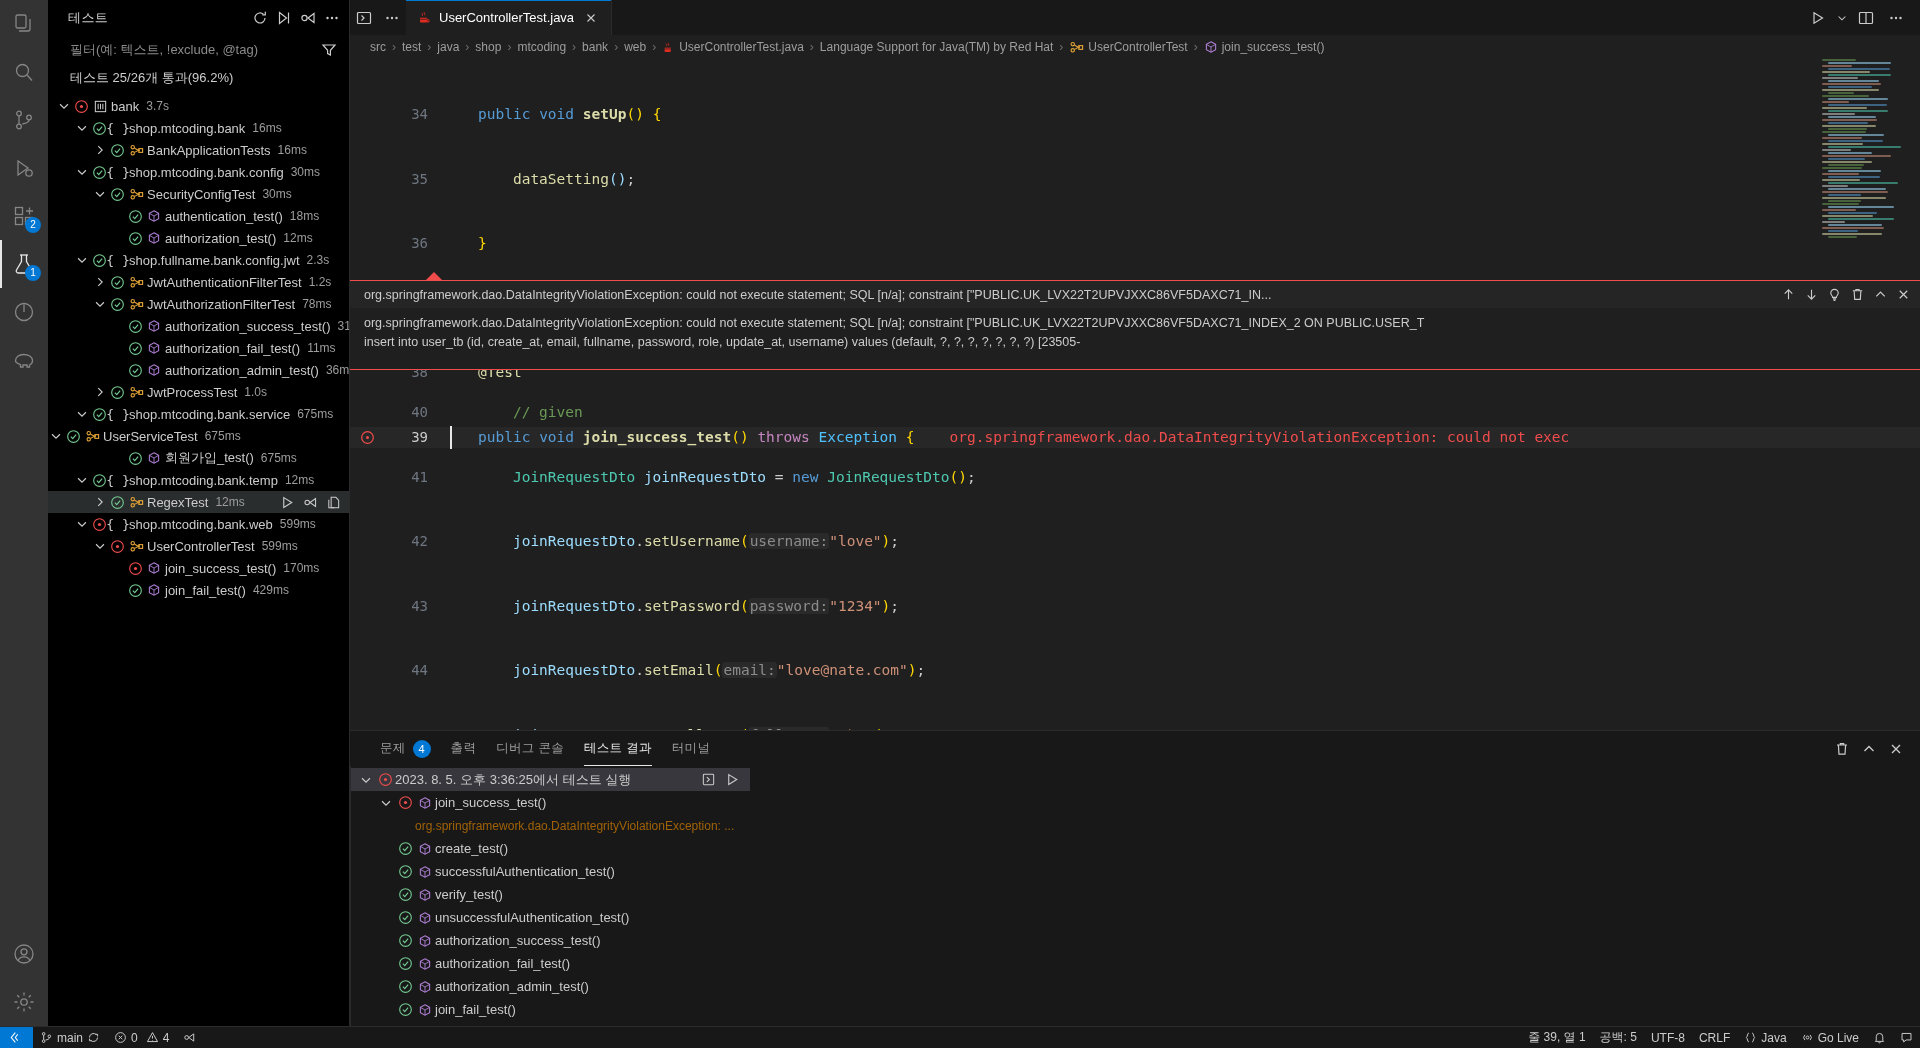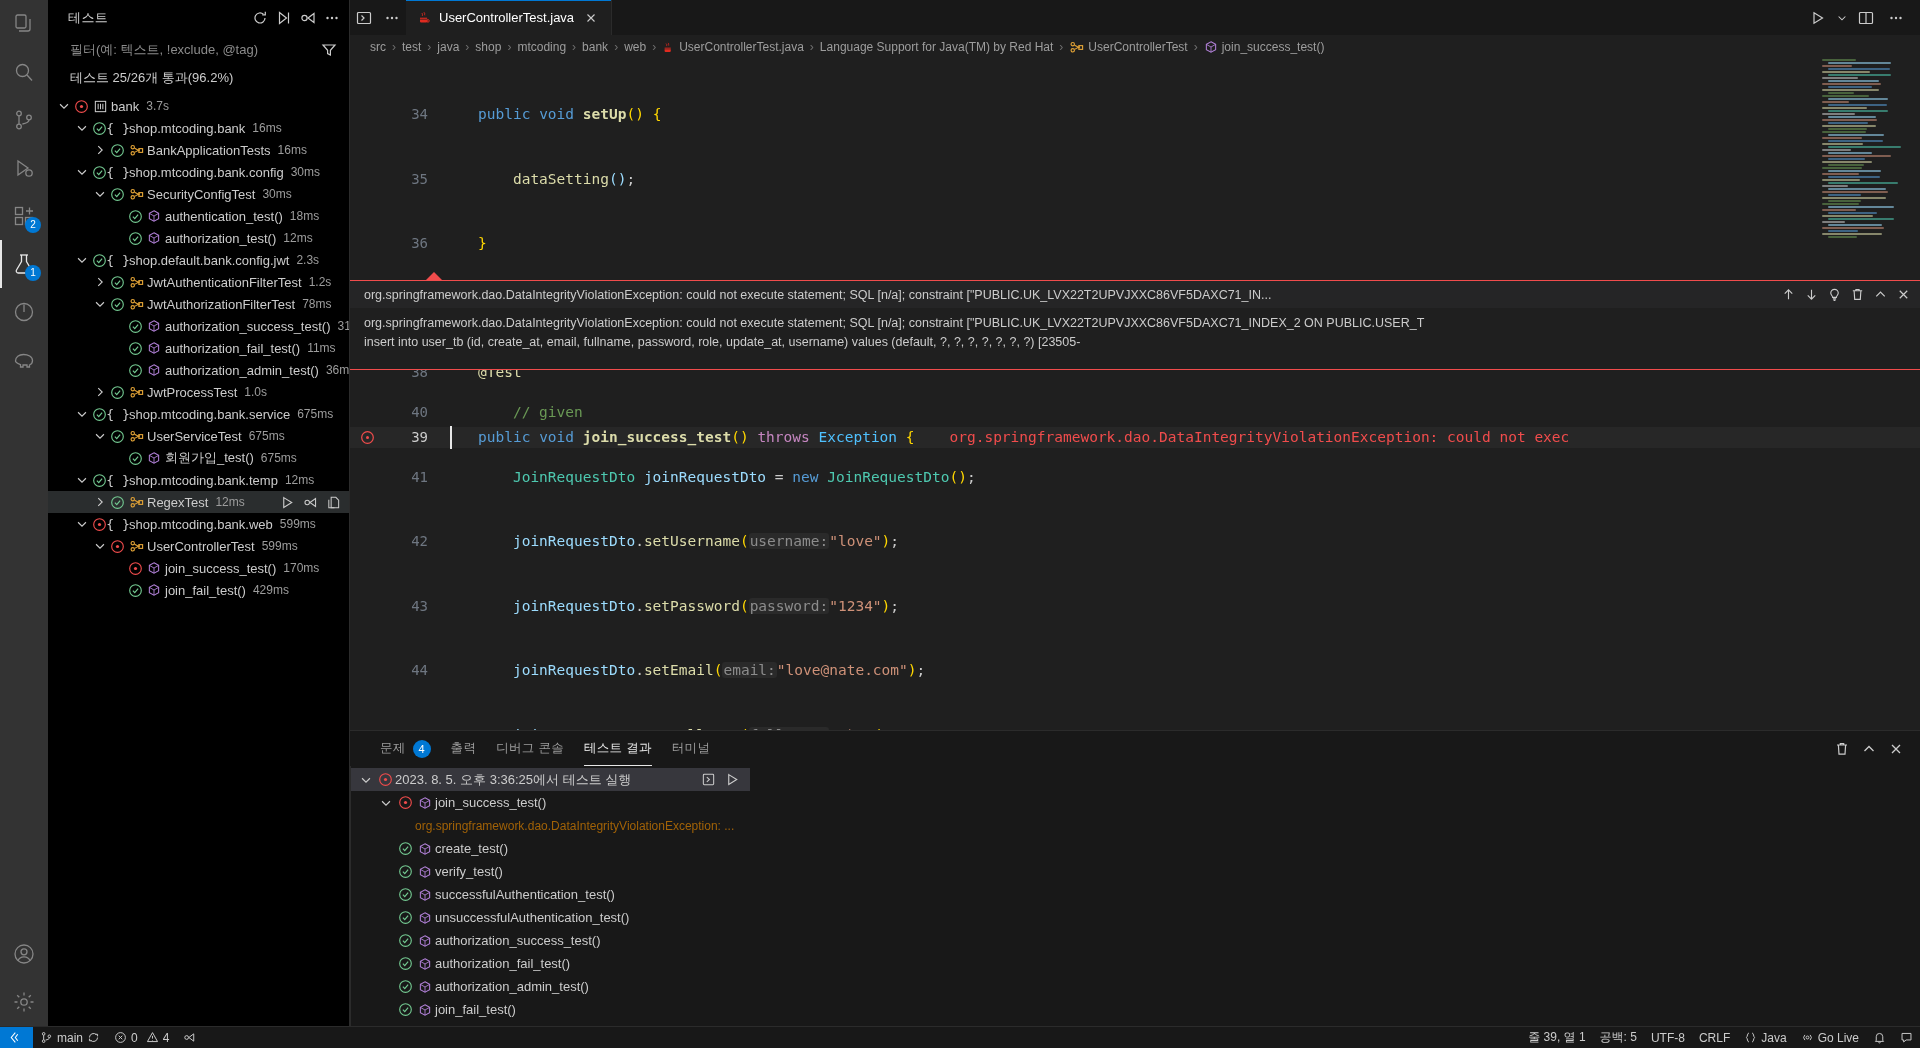--- a/index.html
+++ b/index.html
@@ -519,21 +519,21 @@
               <span>
                 <svg width="15" height="15" viewBox="0 0 16 16">
                   <circle cx="8" cy="8" r="6.2" fill="none" stroke="#73c991" stroke-width="1.2"></circle>
                   <path d="M5.2 8.2l2 2 3.6-4.2" fill="none" stroke="#73c991" stroke-width="1.3"></path>
                 </svg>
               </span>
             </span>
             <span class="ticon">
               <span style="color: rgb(204, 204, 204); font-size: 13px; font-family: &quot;DejaVu Sans Mono&quot;, monospace;">{ }</span>
             </span>
-            <span class="tlabel">shop.default.bank.config.jwt</span>
+            <span class="tlabel">shop.fullname.bank.config.jwt</span>
             <span class="tdur">2.3s</span>
           </div>
           <div class="trow" style="padding-left: 44px;">
             <span class="twist">
               <span>
                 <svg width="14" height="14" viewBox="0 0 16 16">
                   <path d="M6 3.5L10.5 8 6 12.5" fill="none" stroke="currentColor" stroke-width="1.3"></path>
                 </svg>
               </span>
             </span>
@@ -700,21 +700,21 @@
                   <path d="M5.2 8.2l2 2 3.6-4.2" fill="none" stroke="#73c991" stroke-width="1.3"></path>
                 </svg>
               </span>
             </span>
             <span class="ticon">
               <span style="color: rgb(204, 204, 204); font-size: 13px; font-family: &quot;DejaVu Sans Mono&quot;, monospace;">{ }</span>
             </span>
             <span class="tlabel">shop.mtcoding.bank.service</span>
             <span class="tdur">675ms</span>
           </div>
-          <div class="trow" style="padding-left: 44px;">
+          <div class="trow" style="">
             <span class="twist">
               <span>
                 <svg width="14" height="14" viewBox="0 0 16 16">
                   <path d="M3.5 6L8 10.5 12.5 6" fill="none" stroke="currentColor" stroke-width="1.3"></path>
                 </svg>
               </span>
             </span>
             <span class="tstate">
               <span>
                 <svg width="15" height="15" viewBox="0 0 16 16">
@@ -1380,21 +1380,21 @@
                   </span>
                 </span>
                 <span class="ricon">
                   <span>
                     <svg width="14" height="14" viewBox="0 0 16 16">
                       <path d="M8 2l5.3 3v6L8 14l-5.3-3V5z" fill="none" stroke="#b180d7" stroke-width="1.2"></path>
                       <path d="M8 8l5.3-3M8 8v6M8 8L2.7 5" stroke="#b180d7" stroke-width="1"></path>
                     </svg>
                   </span>
                 </span>
-                <span>verify_test()</span>
+                <span>successfulAuthentication_test()</span>
               </div>
               <div class="rrow" style="padding-left: 26px;">
                 <span class="rtwist">
                   <span></span>
                 </span>
                 <span class="rstate">
                   <span>
                     <svg width="15" height="15" viewBox="0 0 16 16">
                       <circle cx="8" cy="8" r="6.2" fill="none" stroke="#73c991" stroke-width="1.2"></circle>
                       <path d="M5.2 8.2l2 2 3.6-4.2" fill="none" stroke="#73c991" stroke-width="1.3"></path>
@@ -1402,21 +1402,21 @@
                   </span>
                 </span>
                 <span class="ricon">
                   <span>
                     <svg width="14" height="14" viewBox="0 0 16 16">
                       <path d="M8 2l5.3 3v6L8 14l-5.3-3V5z" fill="none" stroke="#b180d7" stroke-width="1.2"></path>
                       <path d="M8 8l5.3-3M8 8v6M8 8L2.7 5" stroke="#b180d7" stroke-width="1"></path>
                     </svg>
                   </span>
                 </span>
-                <span>successfulAuthentication_test()</span>
+                <span>verify_test()</span>
               </div>
               <div class="rrow" style="padding-left: 26px;">
                 <span class="rtwist">
                   <span></span>
                 </span>
                 <span class="rstate">
                   <span>
                     <svg width="15" height="15" viewBox="0 0 16 16">
                       <circle cx="8" cy="8" r="6.2" fill="none" stroke="#73c991" stroke-width="1.2"></circle>
                       <path d="M5.2 8.2l2 2 3.6-4.2" fill="none" stroke="#73c991" stroke-width="1.3"></path>

